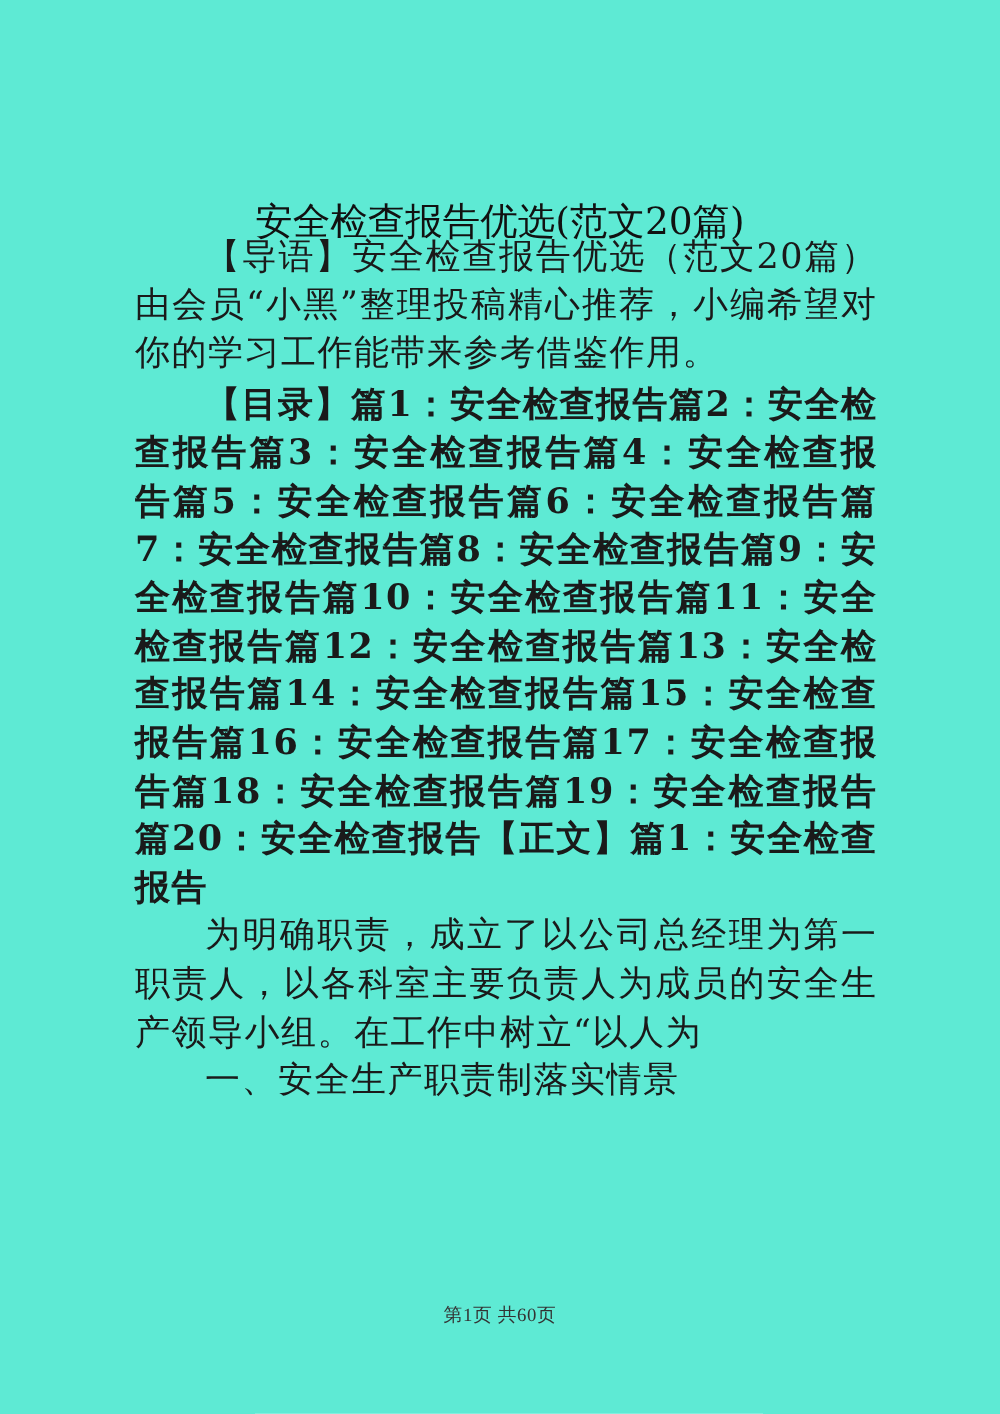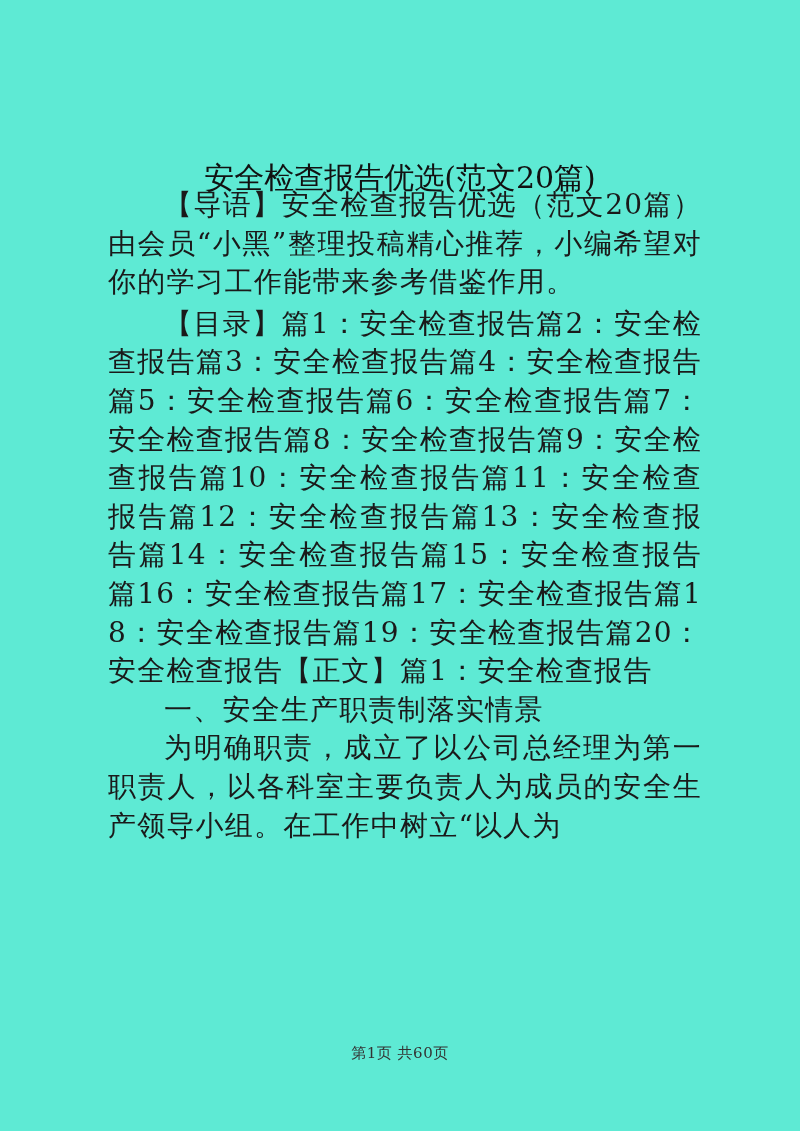--- a/index.html
+++ b/index.html
@@ -45,46 +45,48 @@
       text-justify: inter-character;
       word-break: break-all;
       color: #1a1a1a;
     }
     .para {
       margin: 0;
       text-indent: 2em;
     }
     .para.gap-before {
       margin-top: 3px;
+      font-weight: bold;
     }
     .footer {
       position: absolute;
       top: 1043px;
       left: 0;
       width: 800px;
       text-align: center;
       font-size: 15px;
       line-height: 20px;
       color: #333;
       letter-spacing: 0.5px;
+      font-family: Liberation Serif, serif;
     }
   </style>
 </head>
 <body>
 
 <div class="page">
 
   <h1 class="title">安全检查报告优选(范文20篇)</h1>
 
   <div class="body">
     <p class="para">【导语】安全检查报告优选（范文20篇）由会员“小黑”整理投稿精心推荐，小编希望对你的学习工作能带来参考借鉴作用。</p>
 
     <p class="para gap-before">【目录】篇1：安全检查报告篇2：安全检查报告篇3：安全检查报告篇4：安全检查报告篇5：安全检查报告篇6：安全检查报告篇7：安全检查报告篇8：安全检查报告篇9：安全检查报告篇10：安全检查报告篇11：安全检查报告篇12：安全检查报告篇13：安全检查报告篇14：安全检查报告篇15：安全检查报告篇16：安全检查报告篇17：安全检查报告篇18：安全检查报告篇19：安全检查报告篇20：安全检查报告【正文】篇1：安全检查报告</p>
 
 
+    <p class="para">为明确职责，成立了以公司总经理为第一职责人，以各科室主要负责人为成员的安全生产领导小组。在工作中树立“以人为</p>
+
     <p class="para">一、安全生产职责制落实情景</p>
-
-    <p class="para">为明确职责，成立了以公司总经理为第一职责人，以各科室主要负责人为成员的安全生产领导小组。在工作中树立“以人为</p>
   </div>
 
   <div class="footer">第1页 共60页</div>
 
 </div>
 
 </body></html>

